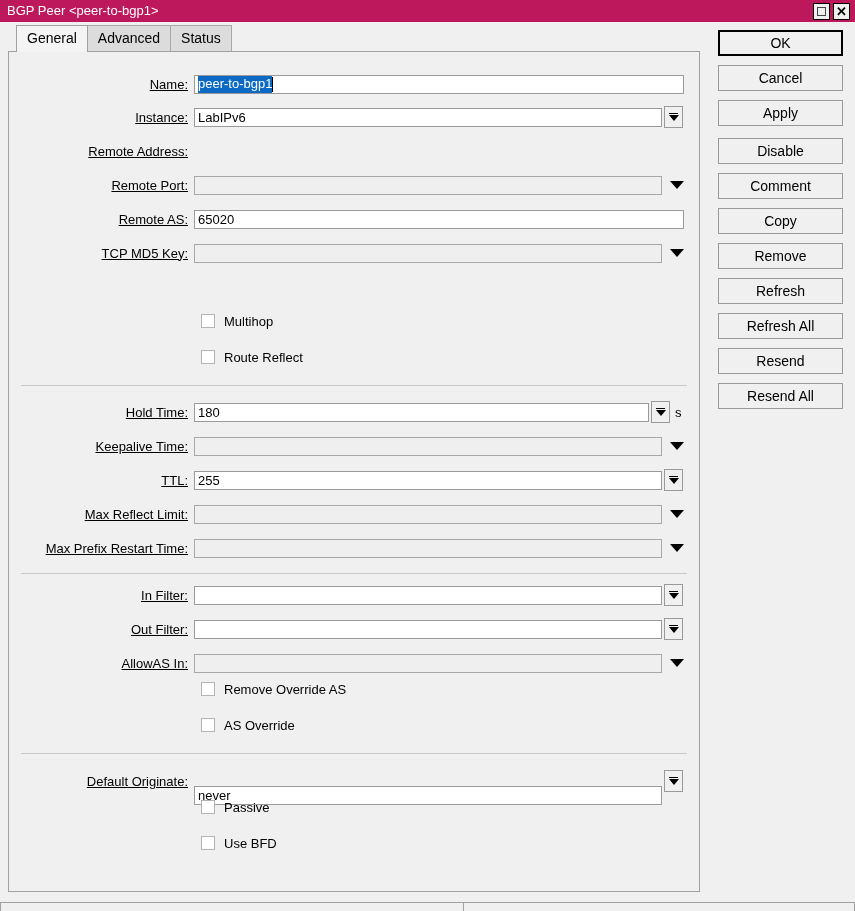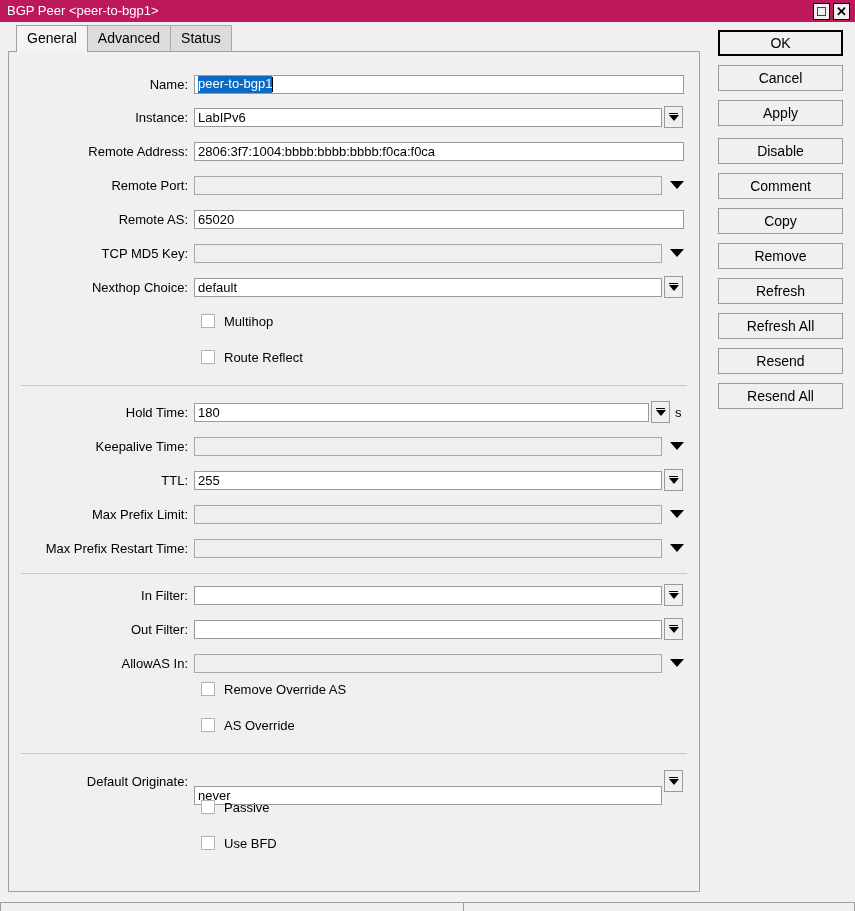--- a/index.html
+++ b/index.html
@@ -101,20 +101,21 @@
     display: flex;
     align-items: center;
   }
   .lbl {
     width: 185px;
     text-align: right;
     padding-right: 6px;
     font-size: 13px;
     box-sizing: border-box;
     white-space: nowrap;
+    text-decoration: underline;
   }
   .fld {
     height: 19px;
     background: #ffffff;
     border: 1px solid #9a9a9a;
     box-sizing: border-box;
     display: flex;
     align-items: center;
     padding: 0 3px;
     font-size: 13px;
@@ -283,21 +284,20 @@
       <span class="lbl">Instance:</span>
       <span class="fld" style="width:468px;">LabIPv6</span>
       <span class="spin">
           <span class="bar"></span>
           <span class="tri"></span>
         </span>
     </div>
 
     <div class="row" style="top:87px;">
       <span class="lbl">Remote Address:</span>
-      <span class="fld" style="width:490px;">2806:3f7:1004:bbbb:bbbb:bbbb:f0ca:f0ca</span>
     </div>
 
     <div class="row" style="top:121px;">
       <span class="lbl">Remote Port:</span>
       <span class="fld disabled" style="width:468px;"></span>
       <span class="bare-arrow">
           <i></i>
         </span>
     </div>
 
@@ -307,28 +307,20 @@
     </div>
 
     <div class="row" style="top:189px;">
       <span class="lbl">TCP MD5 Key:</span>
       <span class="fld disabled" style="width:468px;"></span>
       <span class="bare-arrow">
           <i></i>
         </span>
     </div>
 
-    <div class="row" style="top:223px;">
-      <span class="lbl">Nexthop Choice:</span>
-      <span class="fld" style="width:468px;">default</span>
-      <span class="spin">
-          <span class="bar"></span>
-          <span class="tri"></span>
-        </span>
-    </div>
 
     <div class="cbrow" style="top:258px;">
       <span class="cbox"></span>
       <span class="cblabel">Multihop</span>
     </div>
 
     <div class="cbrow" style="top:294px;">
       <span class="cbox"></span>
       <span class="cblabel">Route Reflect</span>
     </div>
@@ -356,21 +348,21 @@
     <div class="row" style="top:416px;">
       <span class="lbl">TTL:</span>
       <span class="fld" style="width:468px;">255</span>
       <span class="spin">
           <span class="bar"></span>
           <span class="tri"></span>
         </span>
     </div>
 
     <div class="row" style="top:450px;">
-      <span class="lbl">Max Prefix Limit:</span>
+      <span class="lbl">Max Reflect Limit:</span>
       <span class="fld disabled" style="width:468px;"></span>
       <span class="bare-arrow">
           <i></i>
         </span>
     </div>
 
     <div class="row" style="top:484px;">
       <span class="lbl">Max Prefix Restart Time:</span>
       <span class="fld disabled" style="width:468px;"></span>
       <span class="bare-arrow">

